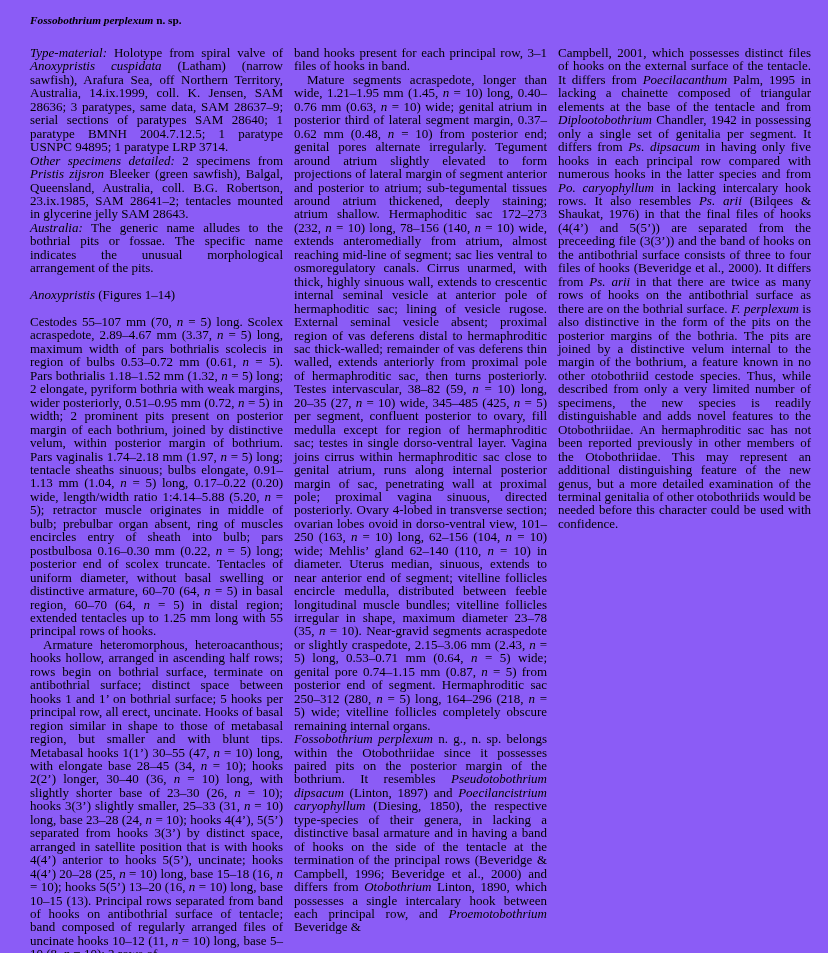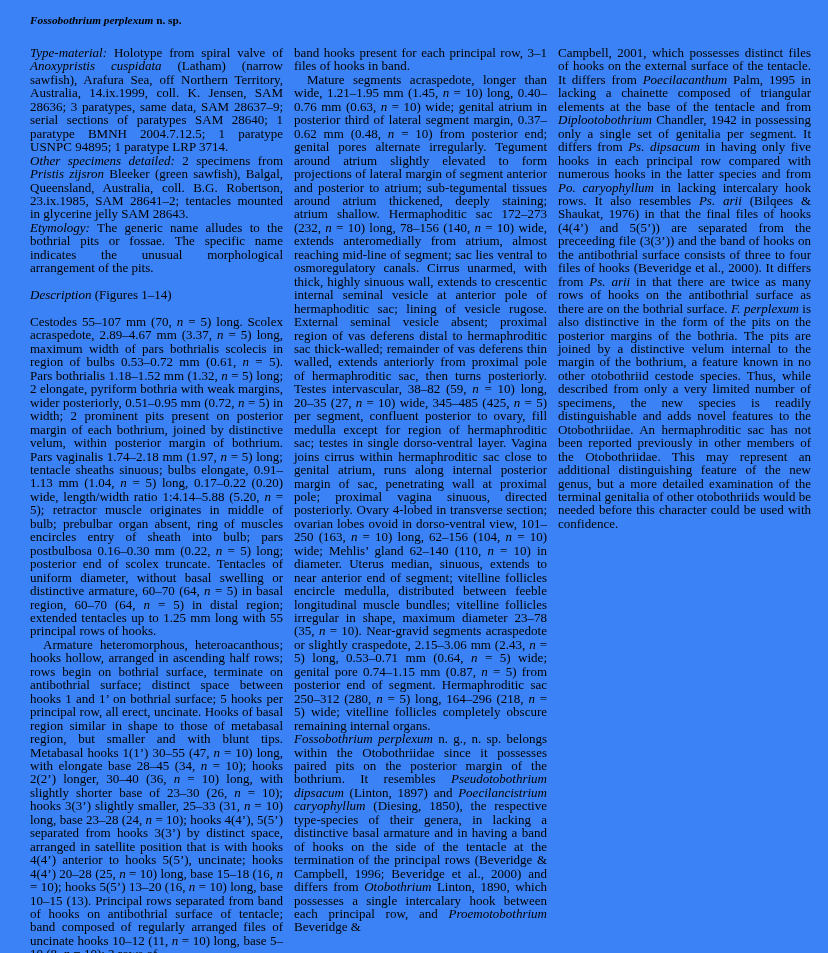--- a/index.html
+++ b/index.html
@@ -12,21 +12,21 @@
     height: 953px;
     color: #000000;
     font-family: "Liberation Serif", serif;
   }
   .page {
     box-sizing: border-box;
     width: 828px;
     height: 953px;
     padding: 13px 17px 0 30px;
     overflow: hidden;
-    background: #3b82f6;
+    background: #8b5cf6;
   }
   .title {
     font-size: 11.3px;
     line-height: 14px;
     font-weight: bold;
     margin: 0 0 19px 0;
   }
   .columns {
     display: flex;
     gap: 11px;
@@ -55,22 +55,22 @@
 <body>
 
 <div class="page">
   <h1 class="title"><i>Fossobothrium perplexum</i> n. sp.</h1>
 
   <div class="columns">
 
     <div class="col">
       <p><i>Type-material:</i> Holotype from spiral valve of <i>Anoxypristis cuspidata</i> (Latham) (narrow sawfish), Arafura Sea, off Northern Territory, Australia, 14.ix.1999, coll. K. Jensen, SAM 28636; 3 paratypes, same data, SAM 28637–9; serial sections of paratypes SAM 28640; 1 paratype BMNH 2004.7.12.5; 1 paratype USNPC 94895; 1 paratype LRP 3714.</p>
       <p><i>Other specimens detailed:</i> 2 specimens from <i>Pristis zijsron</i> Bleeker (green sawfish), Balgal, Queensland, Australia, coll. B.G. Robertson, 23.ix.1985, SAM 28641–2; tentacles mounted in glycerine jelly SAM 28643.</p>
-      <p><i>Etymology:</i> The generic name alludes to the bothrial pits or fossae. The specific name indicates the unusual morphological arrangement of the pits.</p>
-      <p class="heading"><i>Description</i> (Figures 1–14)</p>
+      <p><i>Australia:</i> The generic name alludes to the bothrial pits or fossae. The specific name indicates the unusual morphological arrangement of the pits.</p>
+      <p class="heading"><i>Anoxypristis</i> (Figures 1–14)</p>
       <p>Cestodes 55–107 mm (70, <i>n</i> = 5) long. Scolex acraspedote, 2.89–4.67 mm (3.37, <i>n</i> = 5) long, maximum width of pars bothrialis scolecis in region of bulbs 0.53–0.72 mm (0.61, <i>n</i> = 5). Pars bothrialis 1.18–1.52 mm (1.32, <i>n</i> = 5) long; 2 elongate, pyriform bothria with weak margins, wider posteriorly, 0.51–0.95 mm (0.72, <i>n</i> = 5) in width; 2 prominent pits present on posterior margin of each bothrium, joined by distinctive velum, within posterior margin of bothrium. Pars vaginalis 1.74–2.18 mm (1.97, <i>n</i> = 5) long; tentacle sheaths sinuous; bulbs elongate, 0.91–1.13 mm (1.04, <i>n</i> = 5) long, 0.17–0.22 (0.20) wide, length/width ratio 1:4.14–5.88 (5.20, <i>n</i> = 5); retractor muscle originates in middle of bulb; prebulbar organ absent, ring of muscles encircles entry of sheath into bulb; pars postbulbosa 0.16–0.30 mm (0.22, <i>n</i> = 5) long; posterior end of scolex truncate. Tentacles of uniform diameter, without basal swelling or distinctive armature, 60–70 (64, <i>n</i> = 5) in basal region, 60–70 (64, <i>n</i> = 5) in distal region; extended tentacles up to 1.25 mm long with 55 principal rows of hooks.</p>
       <p class="indent">Armature heteromorphous, heteroacanthous; hooks hollow, arranged in ascending half rows; rows begin on bothrial surface, terminate on antibothrial surface; distinct space between hooks 1 and 1’ on bothrial surface; 5 hooks per principal row, all erect, uncinate. Hooks of basal region similar in shape to those of metabasal region, but smaller and with blunt tips. Metabasal hooks 1(1’) 30–55 (47, <i>n</i> = 10) long, with elongate base 28–45 (34, <i>n</i> = 10); hooks 2(2’) longer, 30–40 (36, <i>n</i> = 10) long, with slightly shorter base of 23–30 (26, <i>n</i> = 10); hooks 3(3’) slightly smaller, 25–33 (31, <i>n</i> = 10) long, base 23–28 (24, <i>n</i> = 10); hooks 4(4’), 5(5’) separated from hooks 3(3’) by distinct space, arranged in satellite position that is with hooks 4(4’) anterior to hooks 5(5’), uncinate; hooks 4(4’) 20–28 (25, <i>n</i> = 10) long, base 15–18 (16, <i>n</i> = 10); hooks 5(5’) 13–20 (16, <i>n</i> = 10) long, base 10–15 (13). Principal rows separated from band of hooks on antibothrial surface of tentacle; band composed of regularly arranged files of uncinate hooks 10–12 (11, <i>n</i> = 10) long, base 5–10 (8, <i>n</i> = 10); 2 rows of</p>
     </div>
 
     <div class="col">
       <p>band hooks present for each principal row, 3–1 files of hooks in band.</p>
       <p class="indent">Mature segments acraspedote, longer than wide, 1.21–1.95 mm (1.45, <i>n</i> = 10) long, 0.40–0.76 mm (0.63, <i>n</i> = 10) wide; genital atrium in posterior third of lateral segment margin, 0.37–0.62 mm (0.48, <i>n</i> = 10) from posterior end; genital pores alternate irregularly. Tegument around atrium slightly elevated to form projections of lateral margin of segment anterior and posterior to atrium; sub-tegumental tissues around atrium thickened, deeply staining; atrium shallow. Hermaphoditic sac 172–273 (232, <i>n</i> = 10) long, 78–156 (140, <i>n</i> = 10) wide, extends anteromedially from atrium, almost reaching mid-line of segment; sac lies ventral to osmoregulatory canals. Cirrus unarmed, with thick, highly sinuous wall, extends to crescentic internal seminal vesicle at anterior pole of hermaphoditic sac; lining of vesicle rugose. External seminal vesicle absent; proximal region of vas deferens distal to hermaphroditic sac thick-walled; remainder of vas deferens thin walled, extends anteriorly from proximal pole of hermaphroditic sac, then turns posteriorly. Testes intervascular, 38–82 (59, <i>n</i> = 10) long, 20–35 (27, <i>n</i> = 10) wide, 345–485 (425, <i>n</i> = 5) per segment, confluent posterior to ovary, fill medulla except for region of hermaphroditic sac; testes in single dorso-ventral layer. Vagina joins cirrus within hermaphroditic sac close to genital atrium, runs along internal posterior margin of sac, penetrating wall at proximal pole; proximal vagina sinuous, directed posteriorly. Ovary 4-lobed in transverse section; ovarian lobes ovoid in dorso-ventral view, 101–250 (163, <i>n</i> = 10) long, 62–156 (104, <i>n</i> = 10) wide; Mehlis’ gland 62–140 (110, <i>n</i> = 10) in diameter. Uterus median, sinuous, extends to near anterior end of segment; vitelline follicles encircle medulla, distributed between feeble longitudinal muscle bundles; vitelline follicles irregular in shape, maximum diameter 23–78 (35, <i>n</i> = 10). Near-gravid segments acraspedote or slightly craspedote, 2.15–3.06 mm (2.43, <i>n</i> = 5) long, 0.53–0.71 mm (0.64, <i>n</i> = 5) wide; genital pore 0.74–1.15 mm (0.87, <i>n</i> = 5) from posterior end of segment. Hermaphroditic sac 250–312 (280, <i>n</i> = 5) long, 164–296 (218, <i>n</i> = 5) wide; vitelline follicles completely obscure remaining internal organs.</p>
       <p><i>Fossobothrium perplexum</i> n. g., n. sp. belongs within the Otobothriidae since it possesses paired pits on the posterior margin of the bothrium. It resembles <i>Pseudotobothrium dipsacum</i> (Linton, 1897) and <i>Poecilancistrium caryophyllum</i> (Diesing, 1850), the respective type-species of their genera, in lacking a distinctive basal armature and in having a band of hooks on the side of the tentacle at the termination of the principal rows (Beveridge &amp; Campbell, 1996; Beveridge et al., 2000) and differs from <i>Otobothrium</i> Linton, 1890, which possesses a single intercalary hook between each principal row, and <i>Proemotobothrium</i> Beveridge &amp;</p>
     </div>
 

